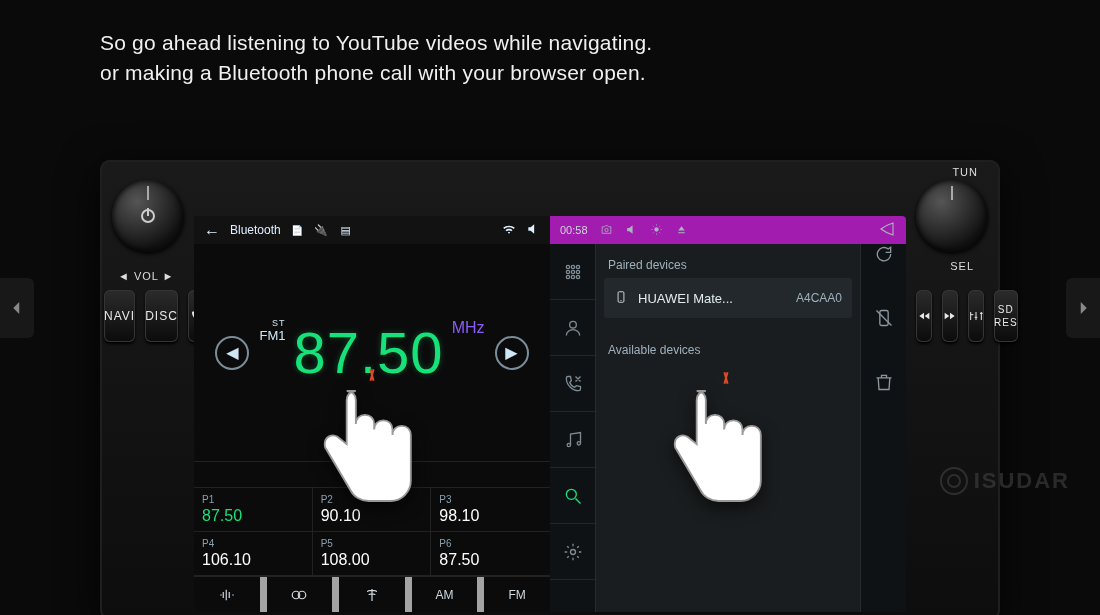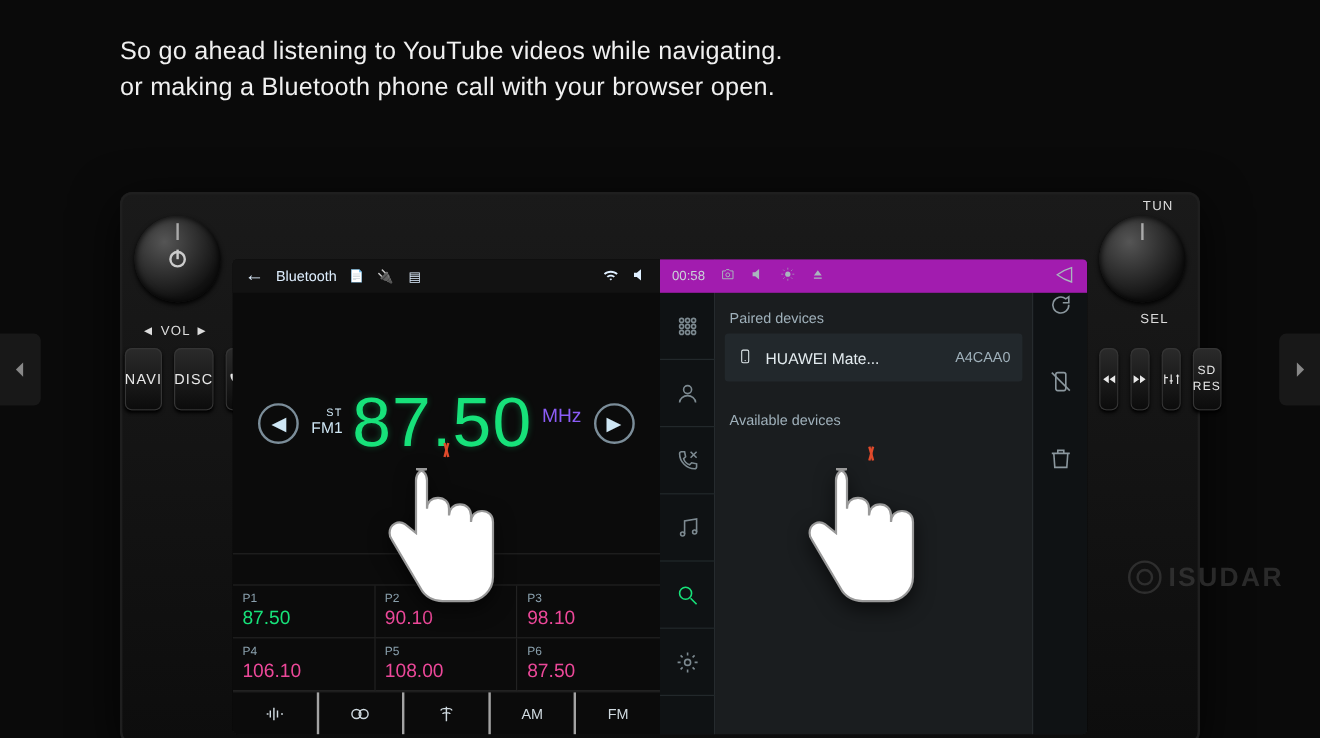--- a/index.html
+++ b/index.html
@@ -43,37 +43,37 @@
   .statusL .back{font-size:16px;}
   .statusL .grow{flex:1;}
   .statusL .ico{width:14px;height:14px; display:inline-flex;align-items:center;justify-content:center;}
   .statusL .ico.usb::before{content:"\1F50C"; font-size:11px;}
   .statusL .ico.card::before{content:"\25A4"; font-size:11px;}
   .statusL .ico.doc::before{content:"\1F4C4"; font-size:10px;}
   .wifi svg, .mvol svg{width:14px;height:14px;fill:#dfefff;}
 
   .tuner{ flex:1; display:flex; align-items:center; justify-content:center; gap:10px; }
   .tune-btn{width:34px;height:34px;border:2px solid #7b8d99;border-radius:50%;display:flex;align-items:center;justify-content:center;color:#cfe7f5;font-size:16px; background:transparent;}
-  .freqwrap{display:flex; align-items:center; gap:8px;}
+  .freqwrap{display:flex; align-items:flex-start; gap:8px;}
   .band{color:#cfe7f5; font-size:13px; display:flex; flex-direction:column; align-items:flex-end; line-height:1.1;}
   .band .st{font-size:9px; letter-spacing:1px;}
   .freq{ color:#17e27a; font-size:58px; font-weight:500; letter-spacing:1px; text-shadow:0 0 6px rgba(23,226,122,.3);}
   .mhz{ color:#8b5cf6; font-size:16px; padding-bottom:10px;}
 
   .midbar{height:26px;border-top:1px solid #222; display:flex; align-items:center; justify-content:center; gap:28px; font-size:11px; color:#b9c6cf;}
 
   .presets{display:grid; grid-template-columns:repeat(3,1fr); grid-template-rows:repeat(2,1fr); border-top:1px solid #222;}
   .pcell{border-right:1px solid #222;border-bottom:1px solid #222; padding:6px 8px; display:flex; flex-direction:column; gap:2px;}
   .pcell:nth-child(3n){border-right:none;}
   .pcell .pn{font-size:10px;color:#8aa0ad;}
-  .pcell .pv{font-size:16px;color:#ec4899;}
+  .pcell .pv{font-size:16px;color:#ffffff;}
   .pcell.active .pv{color:#17e27a;}
 
   .bottomL{height:36px;border-top:1px solid #222; display:flex; align-items:stretch;}
-  .bottomL .bitem{flex:1; display:flex;align-items:center;justify-content:center;border-right:2px solid #a3a3a3;color:#cfd9df;font-size:12px;}
+  .bottomL .bitem{flex:1; display:flex;align-items:center;justify-content:center;border-right:7px solid #a3a3a3;color:#cfd9df;font-size:12px;}
   .bottomL .bitem:last-child{border-right:none;}
   .bottomL svg{width:18px;height:18px;stroke:#cfd9df;fill:none;stroke-width:1.6;}
 
   
   .appR { flex:1 1 50%; background:#1a1d1f; display:flex; position:relative; color:#cbd3d8;}
   .statusR{position:absolute; left:0; right:0; top:0; height:28px; background:#a21caf; display:flex;align-items:center; gap:12px; padding:0 10px; font-size:11px;}
   .statusR .grow{flex:1;}
   .statusR .ico svg{width:13px;height:13px;fill:#a9b6bd;}
   .statusR .backarrow svg{width:18px;height:18px;fill:#a9b6bd;}
 

